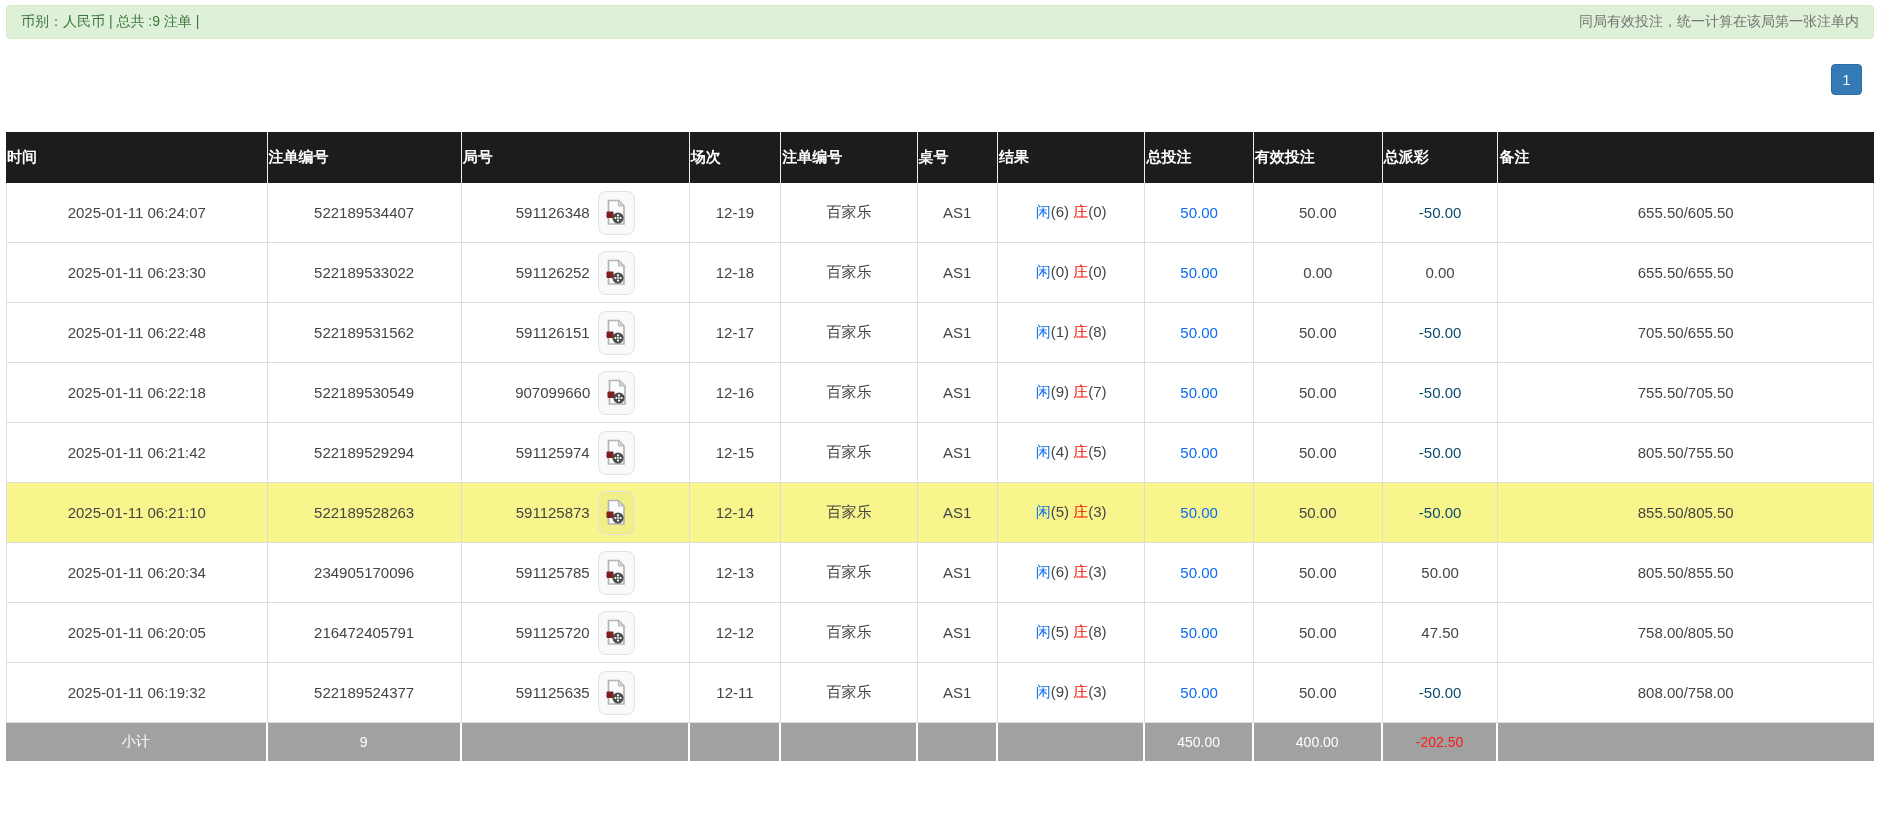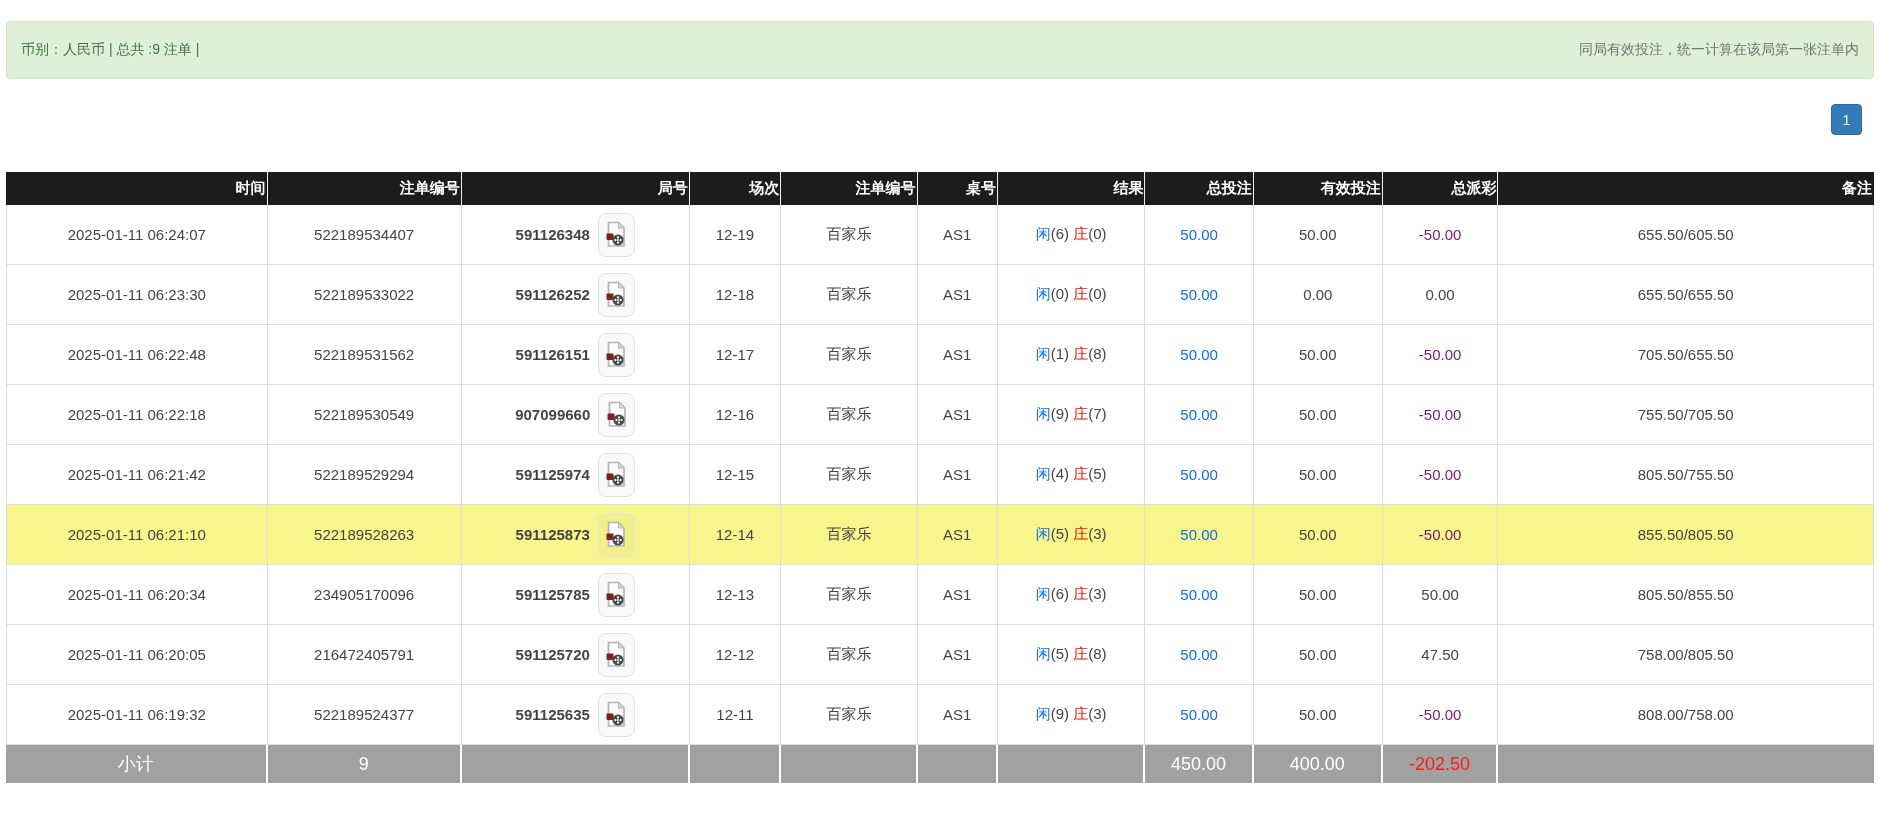--- a/index.html
+++ b/index.html
@@ -5,25 +5,25 @@
   * { box-sizing: border-box; }
   html, body { margin: 0; padding: 0; background: #fff; }
   body {
     width: 1880px; height: 823px;
     font-family: "Liberation Sans", "DejaVu Sans", sans-serif;
     color: #444;
   }
 
   
   .topbar {
-    margin: 21px 6px 0 6px;
+    margin: 5px 6px 0 6px;
     background: #dff0d8;
     border: 1px solid #d6e9c6;
     border-radius: 4px;
-    padding: 19px 14px;
+    padding: 7px 14px;
     display: flex;
     justify-content: space-between;
     align-items: center;
     font-size: 14px;
   }
   .topbar-left { color: #3c763d; }
   .topbar-right { color: #737373; }
 
   
   .pager-row {
@@ -48,62 +48,62 @@
     width: 1868px;
     margin: 37px 6px 0 6px;
     border-spacing: 0;
     table-layout: fixed;
     font-size: 15px;
   }
   thead th {
     background: #1c1c1c;
     color: #fff;
     font-weight: bold;
-    height: 33px;
+    height: 51px;
     border-right: 1px solid #efefef;
-    text-align: right;
+    text-align: left;
   }
   thead th:last-child { border-right: 1px solid #1c1c1c; }
 
   tbody td {
     height: 60px;
     text-align: center;
     background: #fff;
     border-right: 1px solid #ddd;
     border-bottom: 1px solid #ddd;
     color: #444;
     overflow: hidden;
     white-space: nowrap;
   }
   tbody td:first-child { border-left: 1px solid #ddd; }
   tbody tr.hl td { background: #f7f58c; }
 
   .c-blue { color: #0b6cf0; }
   .c-red  { color: #ee1100; }
-  .neg    { color: #701a75; }
+  .neg    { color: #0c4a6e; }
   .total-bet-link { color: #0b6cf0; cursor: pointer; }
 
   
-  .round-cell-inner { display: inline-flex; align-items: center; gap: 8px; font-weight: bold; }
+  .round-cell-inner { display: inline-flex; align-items: center; gap: 8px; }
   .video-btn {
     display: inline-flex; align-items: center; justify-content: center;
     width: 37px; height: 44px;
     border: 1px solid #e2e2e2;
     border-radius: 8px;
     background: rgba(0,0,0,0.025);
     cursor: pointer;
   }
 
   
   tfoot td {
     background: #a1a1a1;
     color: #fff;
     height: 41px;
     text-align: center;
-    font-size: 18px;
+    font-size: 14px;
     border-right: 2px solid #fff;
     border-bottom: 3px solid #fff;
   }
   tfoot td:last-child { border-right: none; }
   tfoot td.neg { color: #ff1a1a; }
 </style>
 </head>
 <body>
 
 <div class="topbar">

